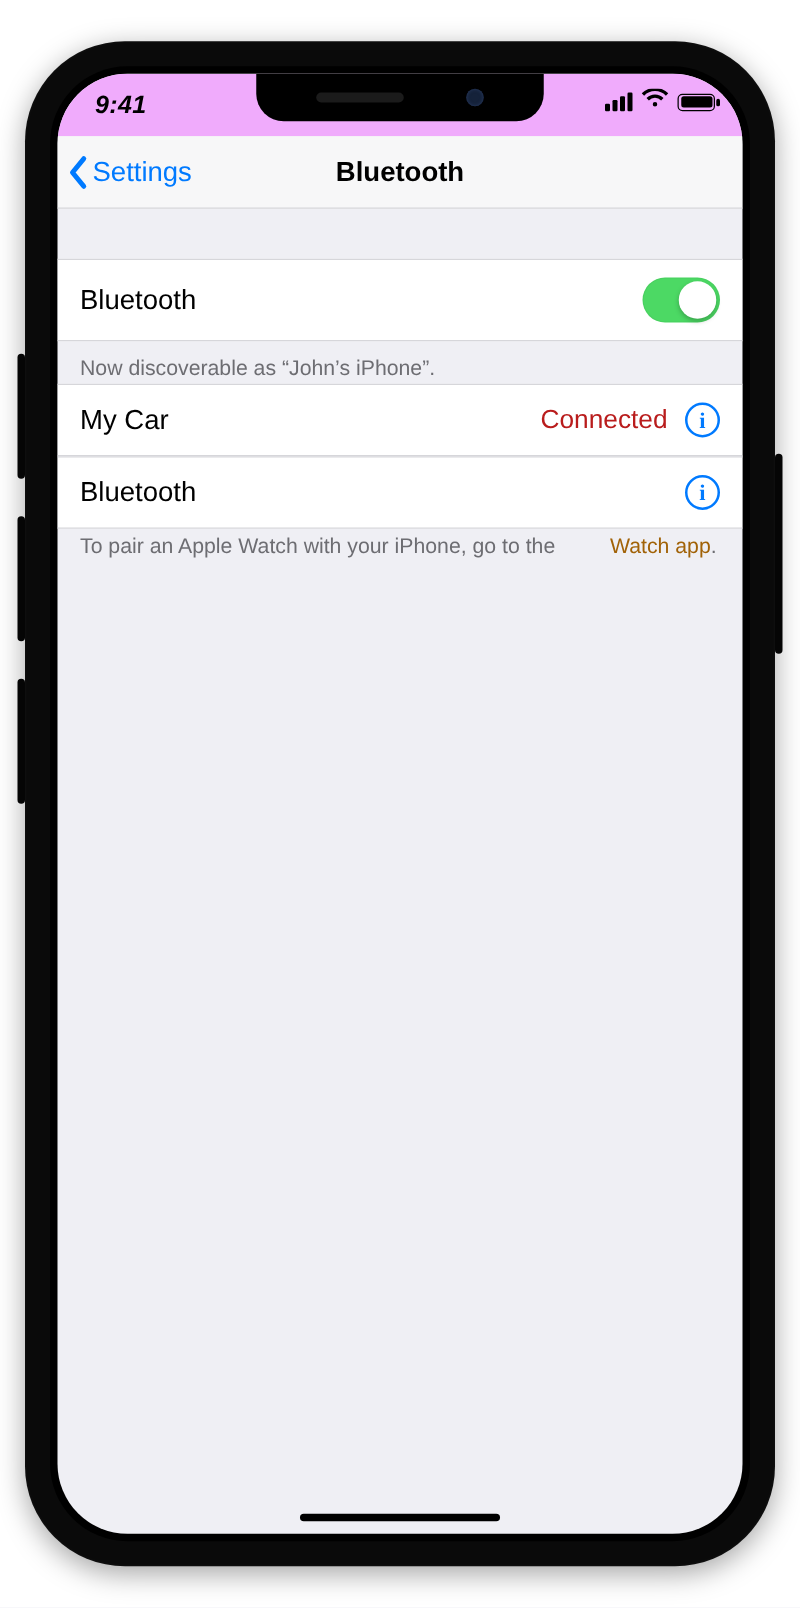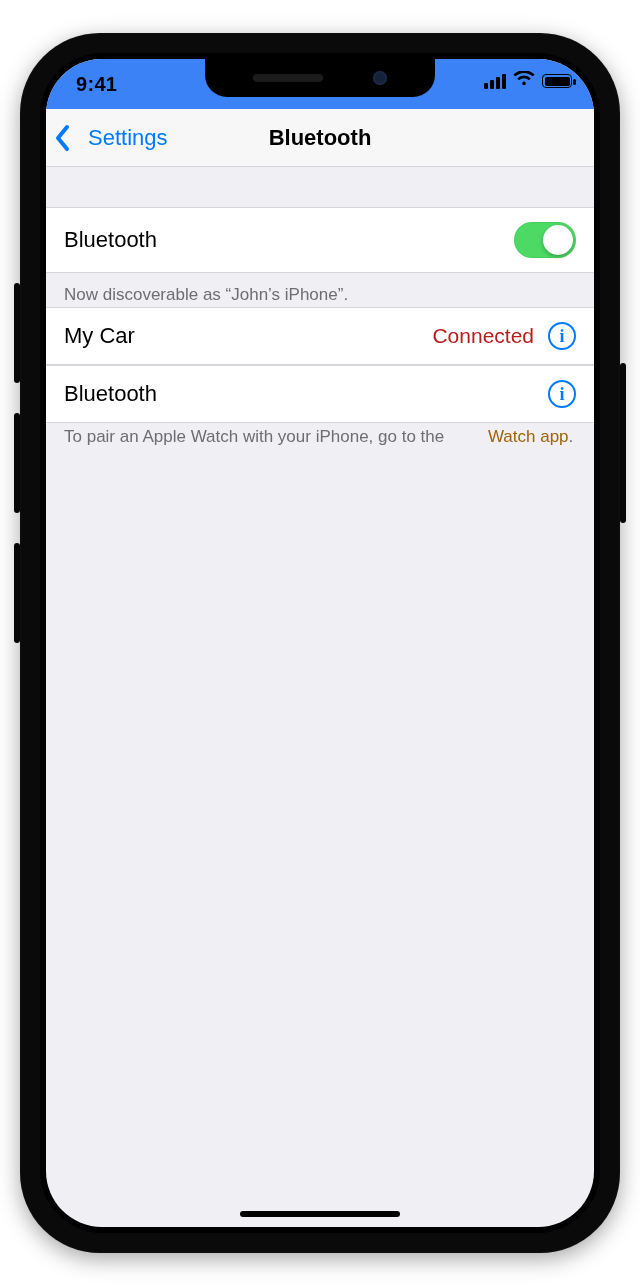--- a/index.html
+++ b/index.html
@@ -50,21 +50,22 @@
     z-index: 50;
     display: flex; align-items: center; justify-content: center; gap: 50px;
   }
   .notch .speaker { width: 70px; height: 8px; border-radius: 4px; background: #1b1b1b; }
   .notch .camera  { width: 14px; height: 14px; border-radius: 50%; background: #15223a; box-shadow: inset 0 0 3px #2a3c62; }
 
   
   .statusbar {
     height: 50px; width: 100%;
     position: relative;
-    background: #3b82f6;
+    background: #f0abfc;
+    font-style: italic;
   }
   .sb-left  { position: absolute; left: 30px; top: 14px; font-size: 20px; font-weight: 600; letter-spacing: .3px; }
   .sb-right { position: absolute; right: 22px; top: 12px; display: flex; align-items: center; gap: 7px; }
   
   .signal { display: flex; align-items: flex-end; gap: 2px; }
   .signal i { width: 4px; background: #000; display: block; border-radius: 1px; }
   .signal i:nth-child(1){height:6px} .signal i:nth-child(2){height:9px}
   .signal i:nth-child(3){height:12px}.signal i:nth-child(4){height:15px}
   
   .battery { width: 30px; height: 14px; border: 1.8px solid #000; border-radius: 4px; position: relative; }
@@ -74,21 +75,21 @@
   
   .navhdr {
     height: 58px; background: #f7f7f8;
     border-bottom: 1px solid #d6d6da;
     position: relative;
     display: flex; align-items: center; justify-content: center;
   }
   .navhdr .title { font-size: 22px; font-weight: 600; }
   .navhdr .back {
     position: absolute; left: 8px; top: 0; bottom: 0;
-    display: flex; align-items: center; gap: 16px;
+    display: flex; align-items: center; gap: 2px;
     color: #007aff; font-size: 22px;
   }
   .chev { width: 18px; height: 28px; }
   .chev polyline { fill:none; stroke:#007aff; stroke-width:4; stroke-linecap:round; stroke-linejoin:round; }
 
   
   .group-spacer { height: 40px; }
   .cell {
     background:#fff;
     border-top: .5px solid #d6d6da;

